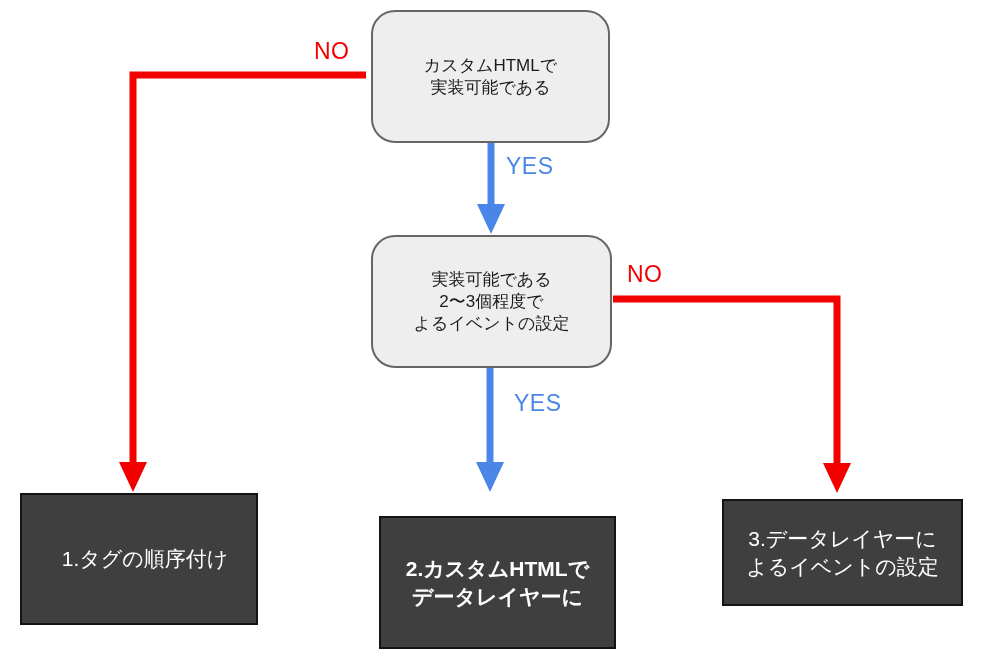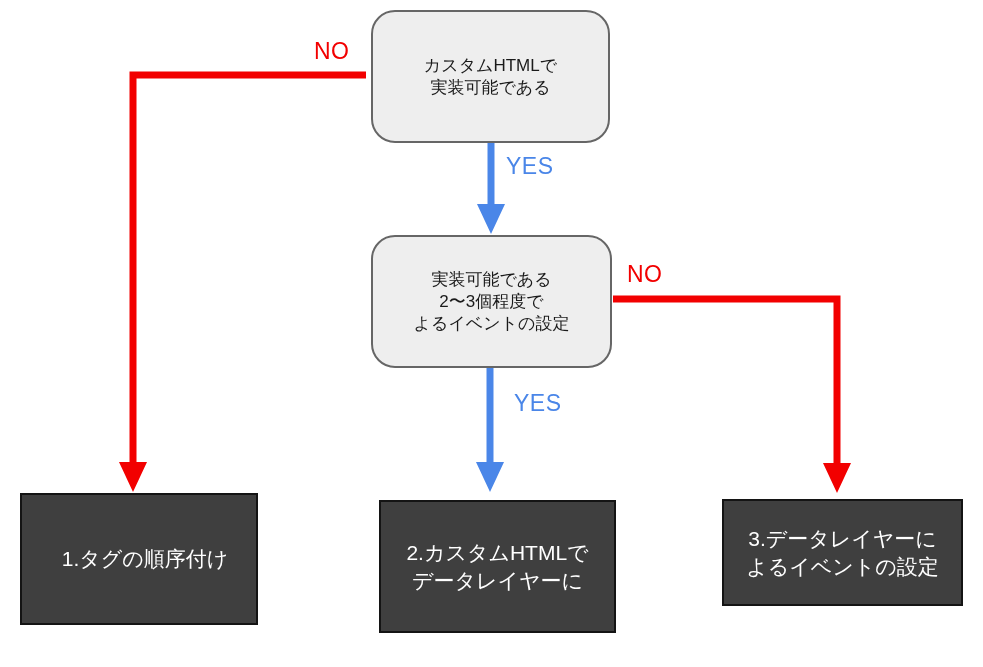--- a/index.html
+++ b/index.html
@@ -85,21 +85,21 @@
       <span>よるイベントの設定</span>
     </div>
   </div>
 
   <div class="outcome" style="left:20px;top:493px;width:238px;height:132px;padding-left:12px;">
     <div>
       <span>1.タグの順序付け</span>
     </div>
   </div>
 
-  <div class="outcome" style="left:379px;top:500px;width:237px;height:133px;">
+  <div class="outcome" style="left:379px;top:516px;width:237px;height:133px;font-weight:bold;">
     <div>
       <span>2.カスタムHTMLで</span>
       <span>データレイヤーに</span>
     </div>
   </div>
 
   <div class="outcome" style="left:722px;top:499px;width:241px;height:107px;">
     <div>
       <span>3.データレイヤーに</span>
       <span>よるイベントの設定</span>

